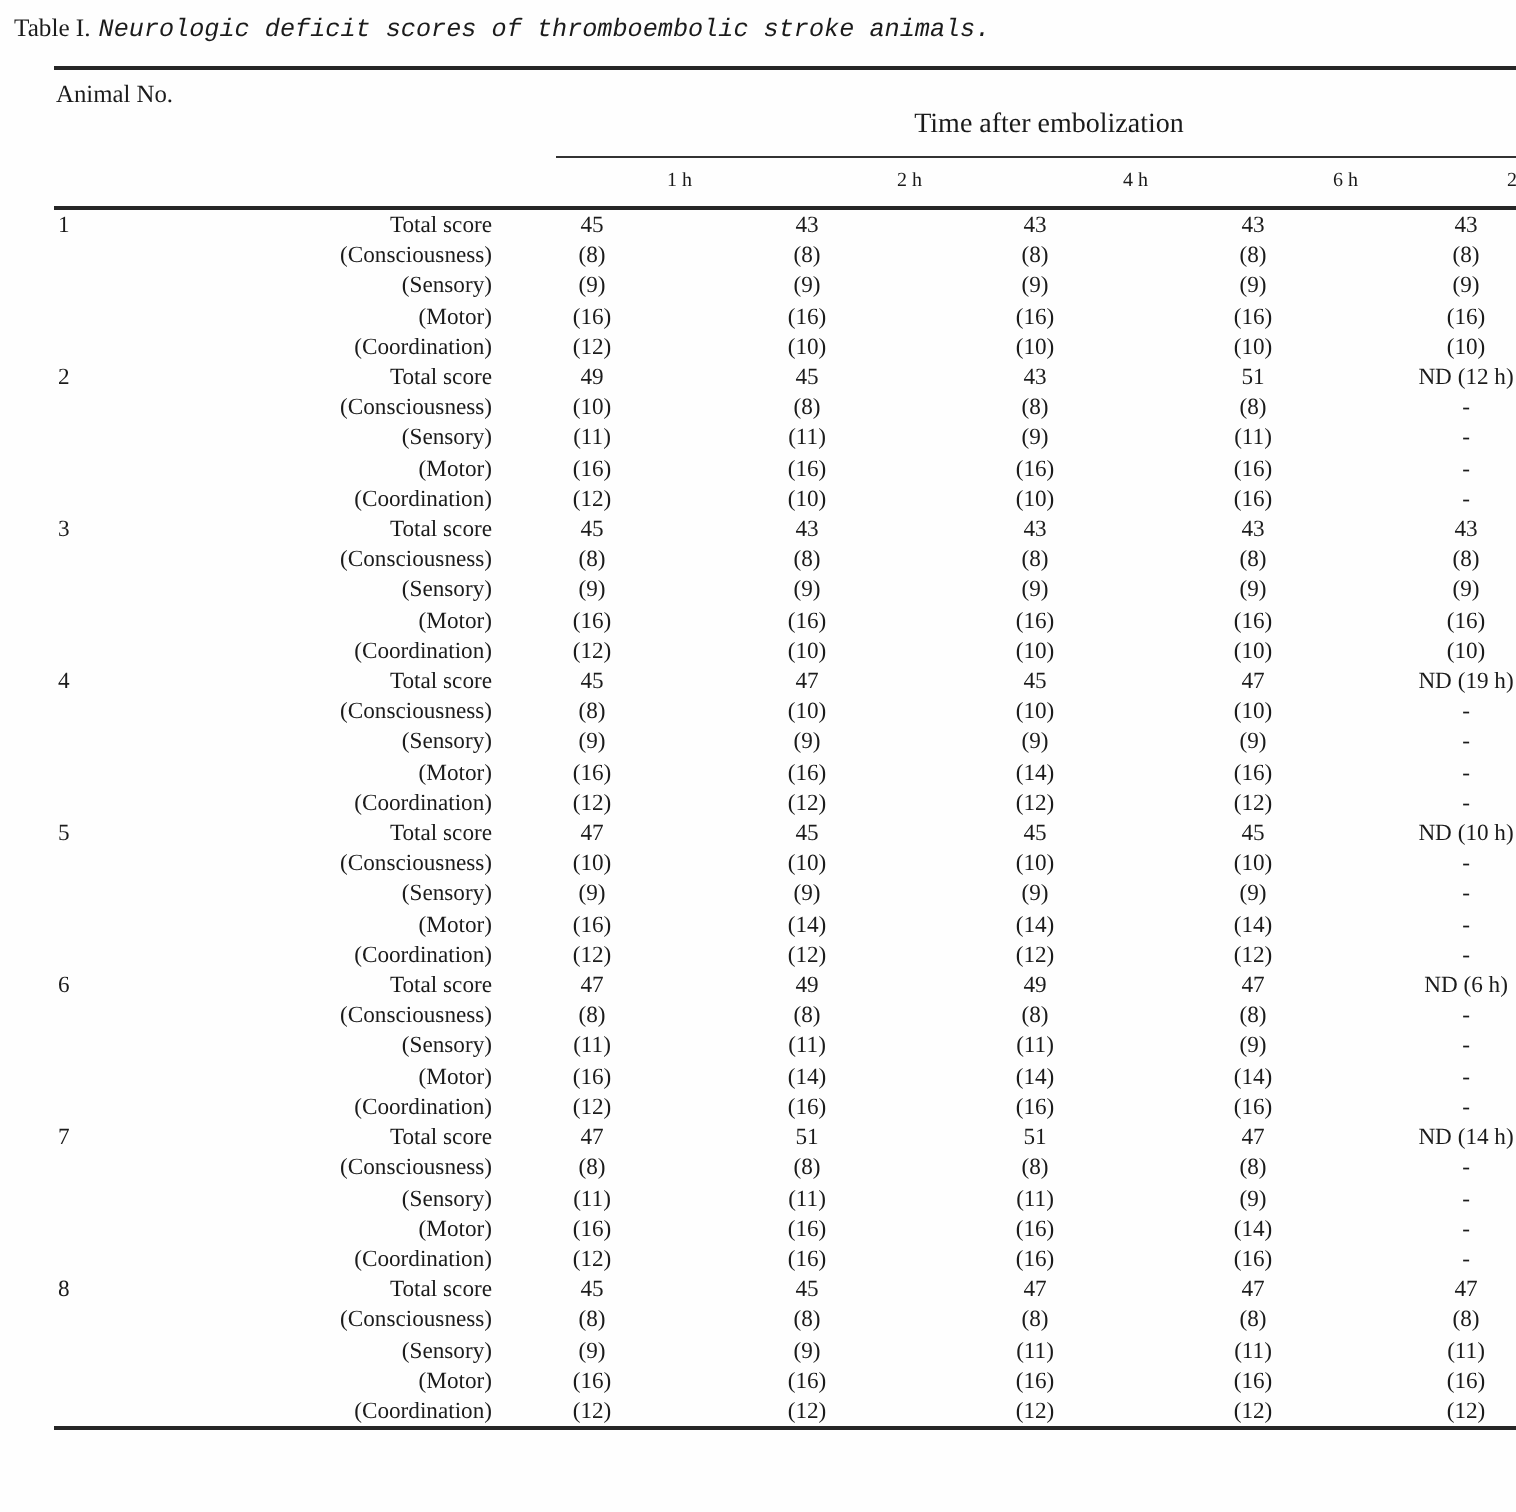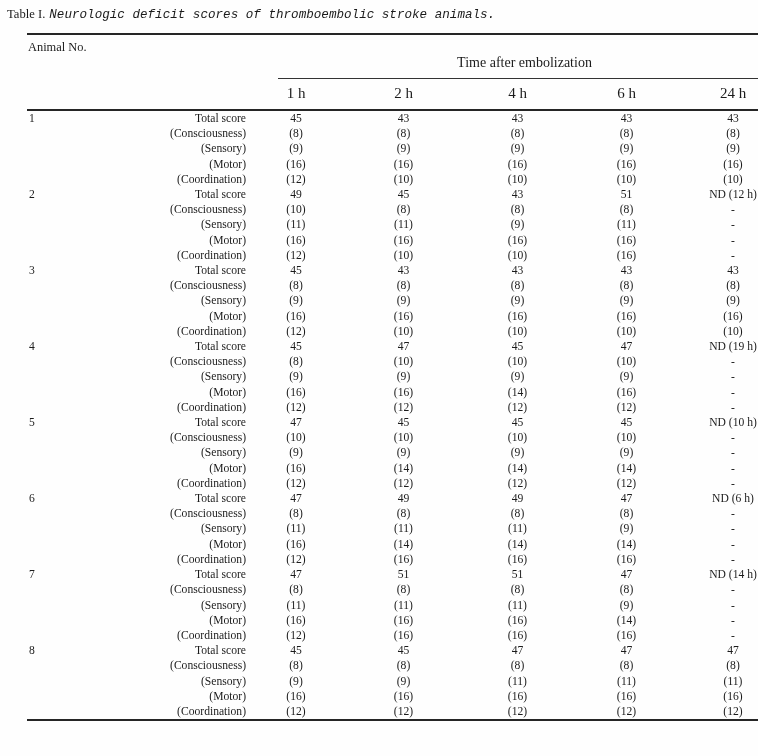--- a/index.html
+++ b/index.html
@@ -56,22 +56,22 @@
     padding: 5px 0 0 1px;
   }
   th.span-head { padding: 0; }
   .span-inner {
     margin-left: 32px;
     border-bottom: 1.5px solid #333333;
     font-size: 14px;
     padding: 20px 0 7px 0;
   }
   tr.time-row th {
-    text-align: center;
-    font-size: 15px;
+    text-align: right;
+    font-size: 10px;
     padding: 6px 0 7px 0;
   }
   tr.time-row th.pad-right { padding-left: 16px; }
 
   tbody td {
     padding: 0;
     font-size: 11.6px;
     line-height: 15.2px;
     height: 15.2px;
     white-space: nowrap;

